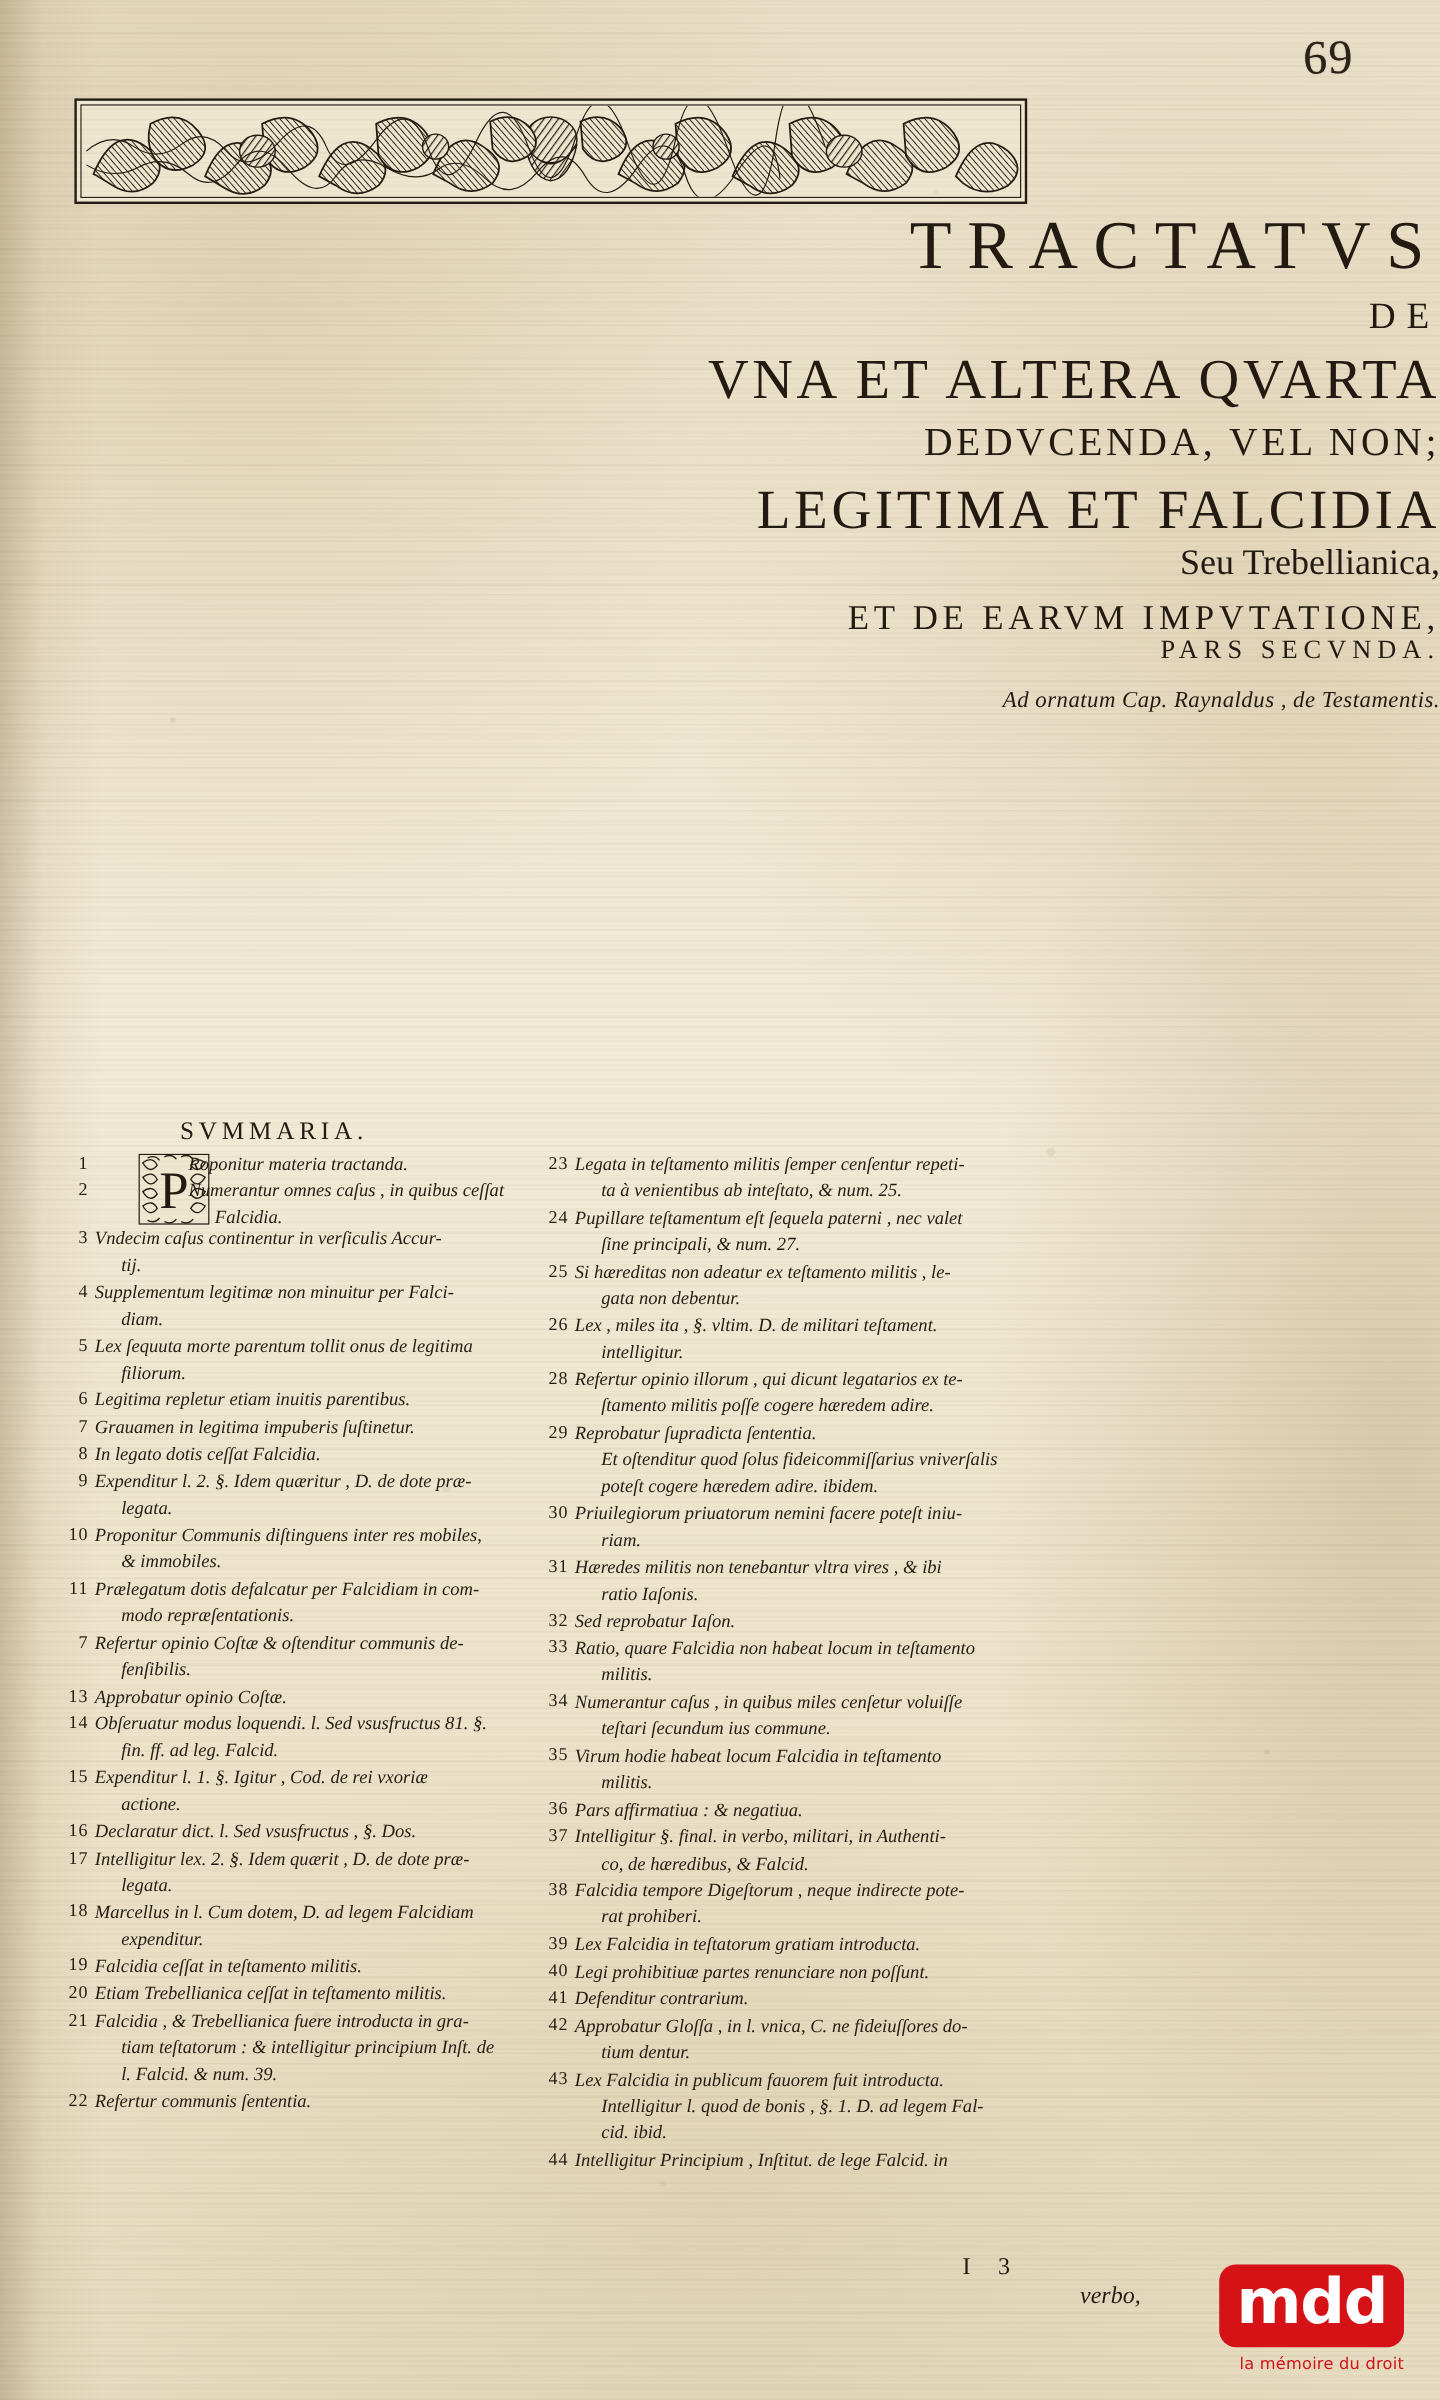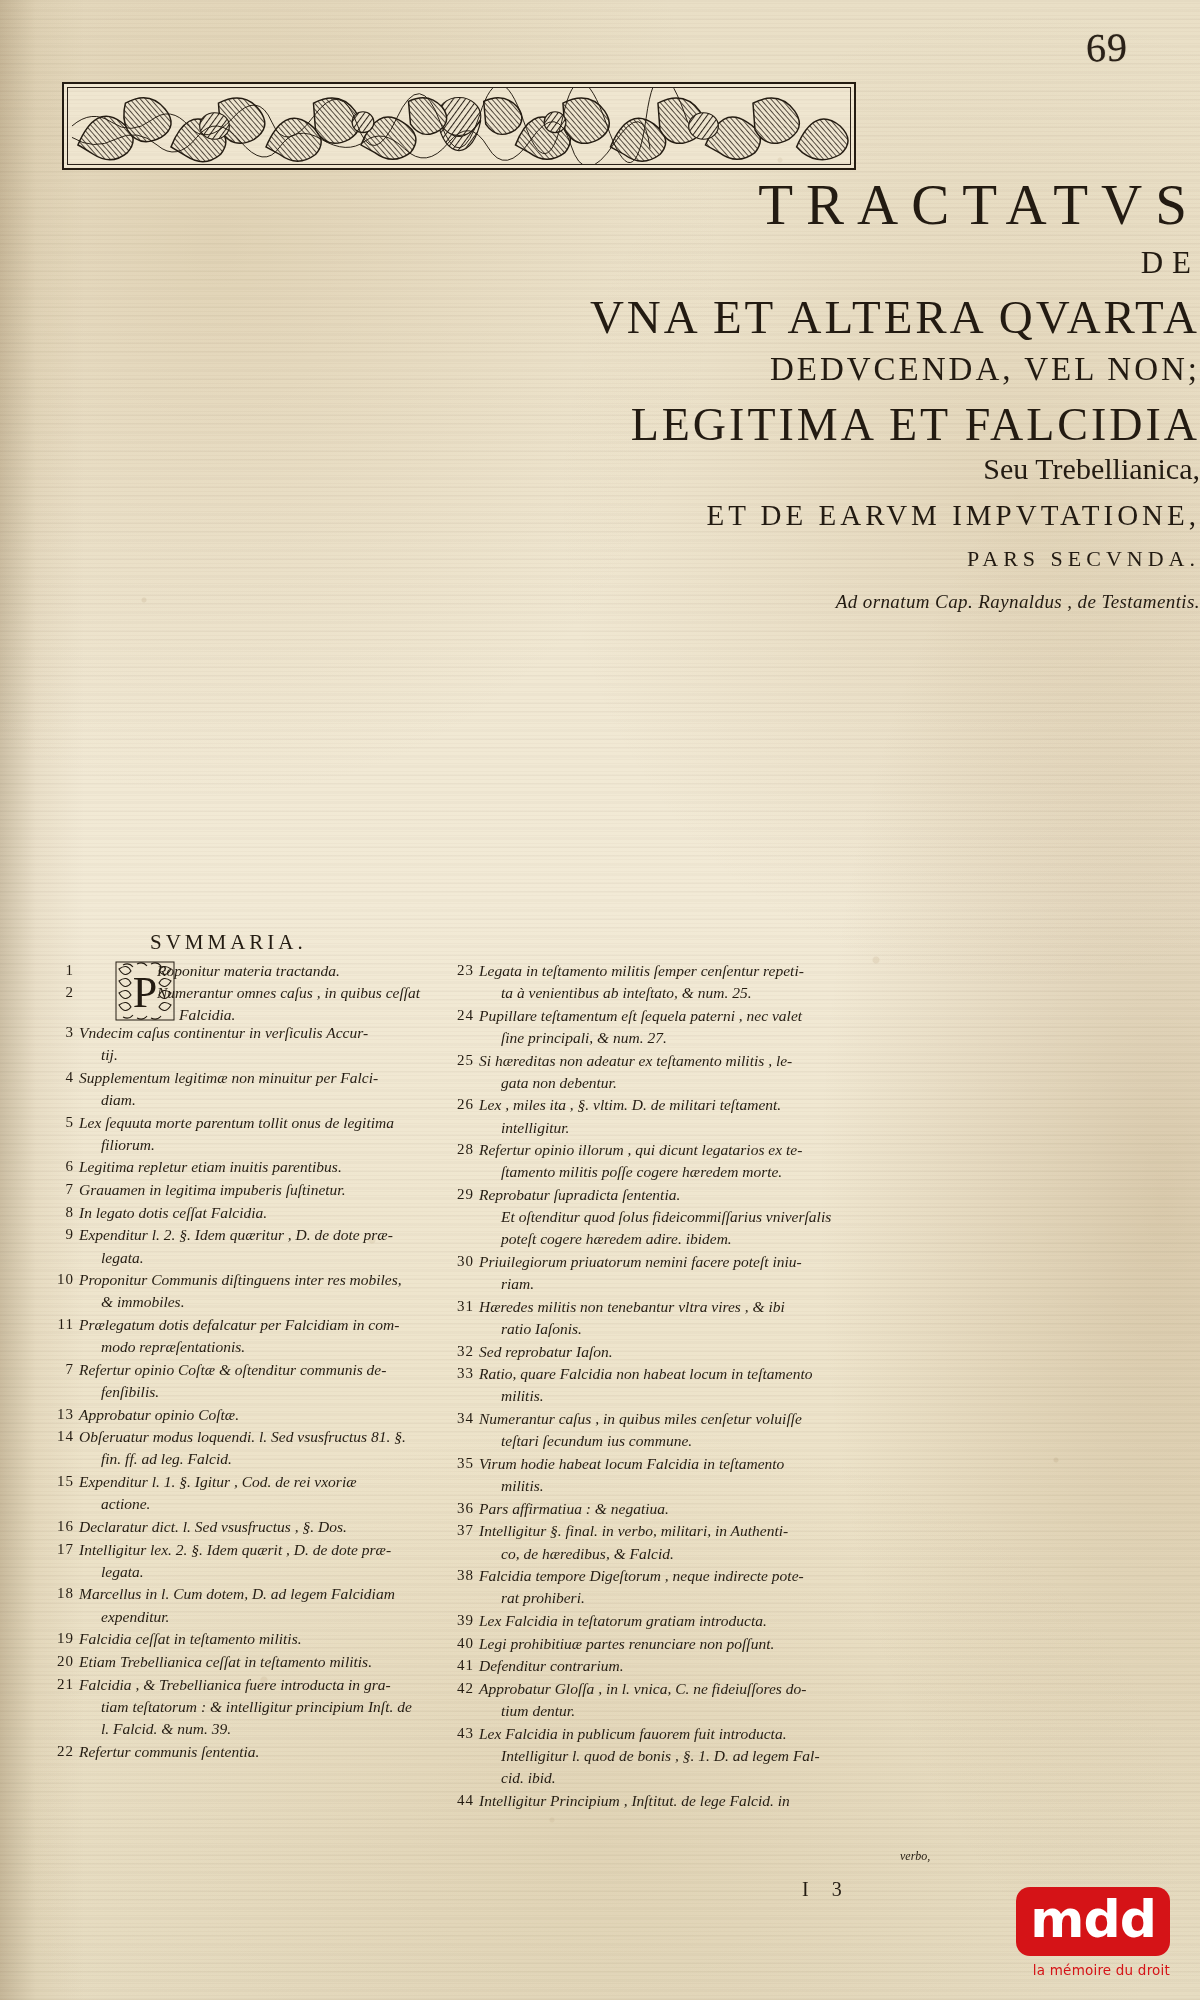--- a/index.html
+++ b/index.html
@@ -67,21 +67,21 @@
 
   
   #titleblock{position:absolute;left:0;right:0;top:176px;text-align:right;}
   .t-line{display:block;color:#231b12;white-space:nowrap;}
   .t1{font-size:57px;letter-spacing:13px;line-height:1;margin-bottom:14px;}
   .t2{font-size:31px;letter-spacing:9px;line-height:1;margin-bottom:16px;padding-left:12px;}
   .t3{font-size:47px;letter-spacing:3px;line-height:1;margin-bottom:12px;}
   .t4{font-size:33px;letter-spacing:3px;line-height:1;margin-bottom:16px;}
   .t5{font-size:46px;letter-spacing:3px;line-height:1;margin-bottom:4px;}
   .t6{font-size:30px;letter-spacing:0px;line-height:1.1;margin-bottom:16px;}
-  .t7{font-size:29px;letter-spacing:4px;line-height:1;margin-bottom:18px;}
+  .t7{font-size:29px;letter-spacing:4px;line-height:1;}
   .t8{font-size:22px;letter-spacing:5px;line-height:1;margin-bottom:22px;}
   .t9{font-size:19px;font-style:italic;letter-spacing:.4px;line-height:1;}
 
   
   #summaria{
     position:absolute;left:150px;top:930px;
     font-size:21px;letter-spacing:4px;color:#241c12;
   }
 
   
@@ -117,22 +117,22 @@
   }
   #dropcap svg{display:block;}
   .indent-dc{padding-left:78px;}
 
   
   #sig{
     position:absolute;left:802px;top:1878px;
     font-size:20px;letter-spacing:9px;color:#241c12;
   }
   #catchword{
-    position:absolute;left:900px;top:1849px;
-    font-size:12px;font-style:italic;color:#241c12;
+    position:absolute;left:900px;top:1902px;
+    font-size:20px;font-style:italic;color:#241c12;
   }
 
   
   #logo{position:absolute;right:30px;bottom:22px;text-align:right;}
   #logo .mark{
     display:inline-block;
     background:#d51317;
     color:#ffffff;
     font-family:"DejaVu Sans", sans-serif;
     font-weight:bold;
@@ -347,21 +347,21 @@
         <div class="entry">
           <span class="num">25</span>
           <span class="txt">Si hæreditas non adeatur ex teſtamento militis , le-<span class="cont">gata non debentur.</span></span>
         </div>
         <div class="entry">
           <span class="num">26</span>
           <span class="txt">Lex , miles ita , §. vltim. D. de militari teſtament.<span class="cont">intelligitur.</span></span>
         </div>
         <div class="entry">
           <span class="num">28</span>
-          <span class="txt">Refertur opinio illorum , qui dicunt legatarios ex te-<span class="cont">ſtamento militis poſſe cogere hæredem morte.</span></span>
+          <span class="txt">Refertur opinio illorum , qui dicunt legatarios ex te-<span class="cont">ſtamento militis poſſe cogere hæredem adire.</span></span>
         </div>
         <div class="entry">
           <span class="num">29</span>
           <span class="txt">Reprobatur ſupradicta ſententia.<span class="cont">Et oſtenditur quod ſolus fideicommiſſarius vniverſalis</span><span class="cont">poteſt cogere hæredem adire. ibidem.</span></span>
         </div>
         <div class="entry">
           <span class="num">30</span>
           <span class="txt">Priuilegiorum priuatorum nemini facere poteſt iniu-<span class="cont">riam.</span></span>
         </div>
         <div class="entry">

